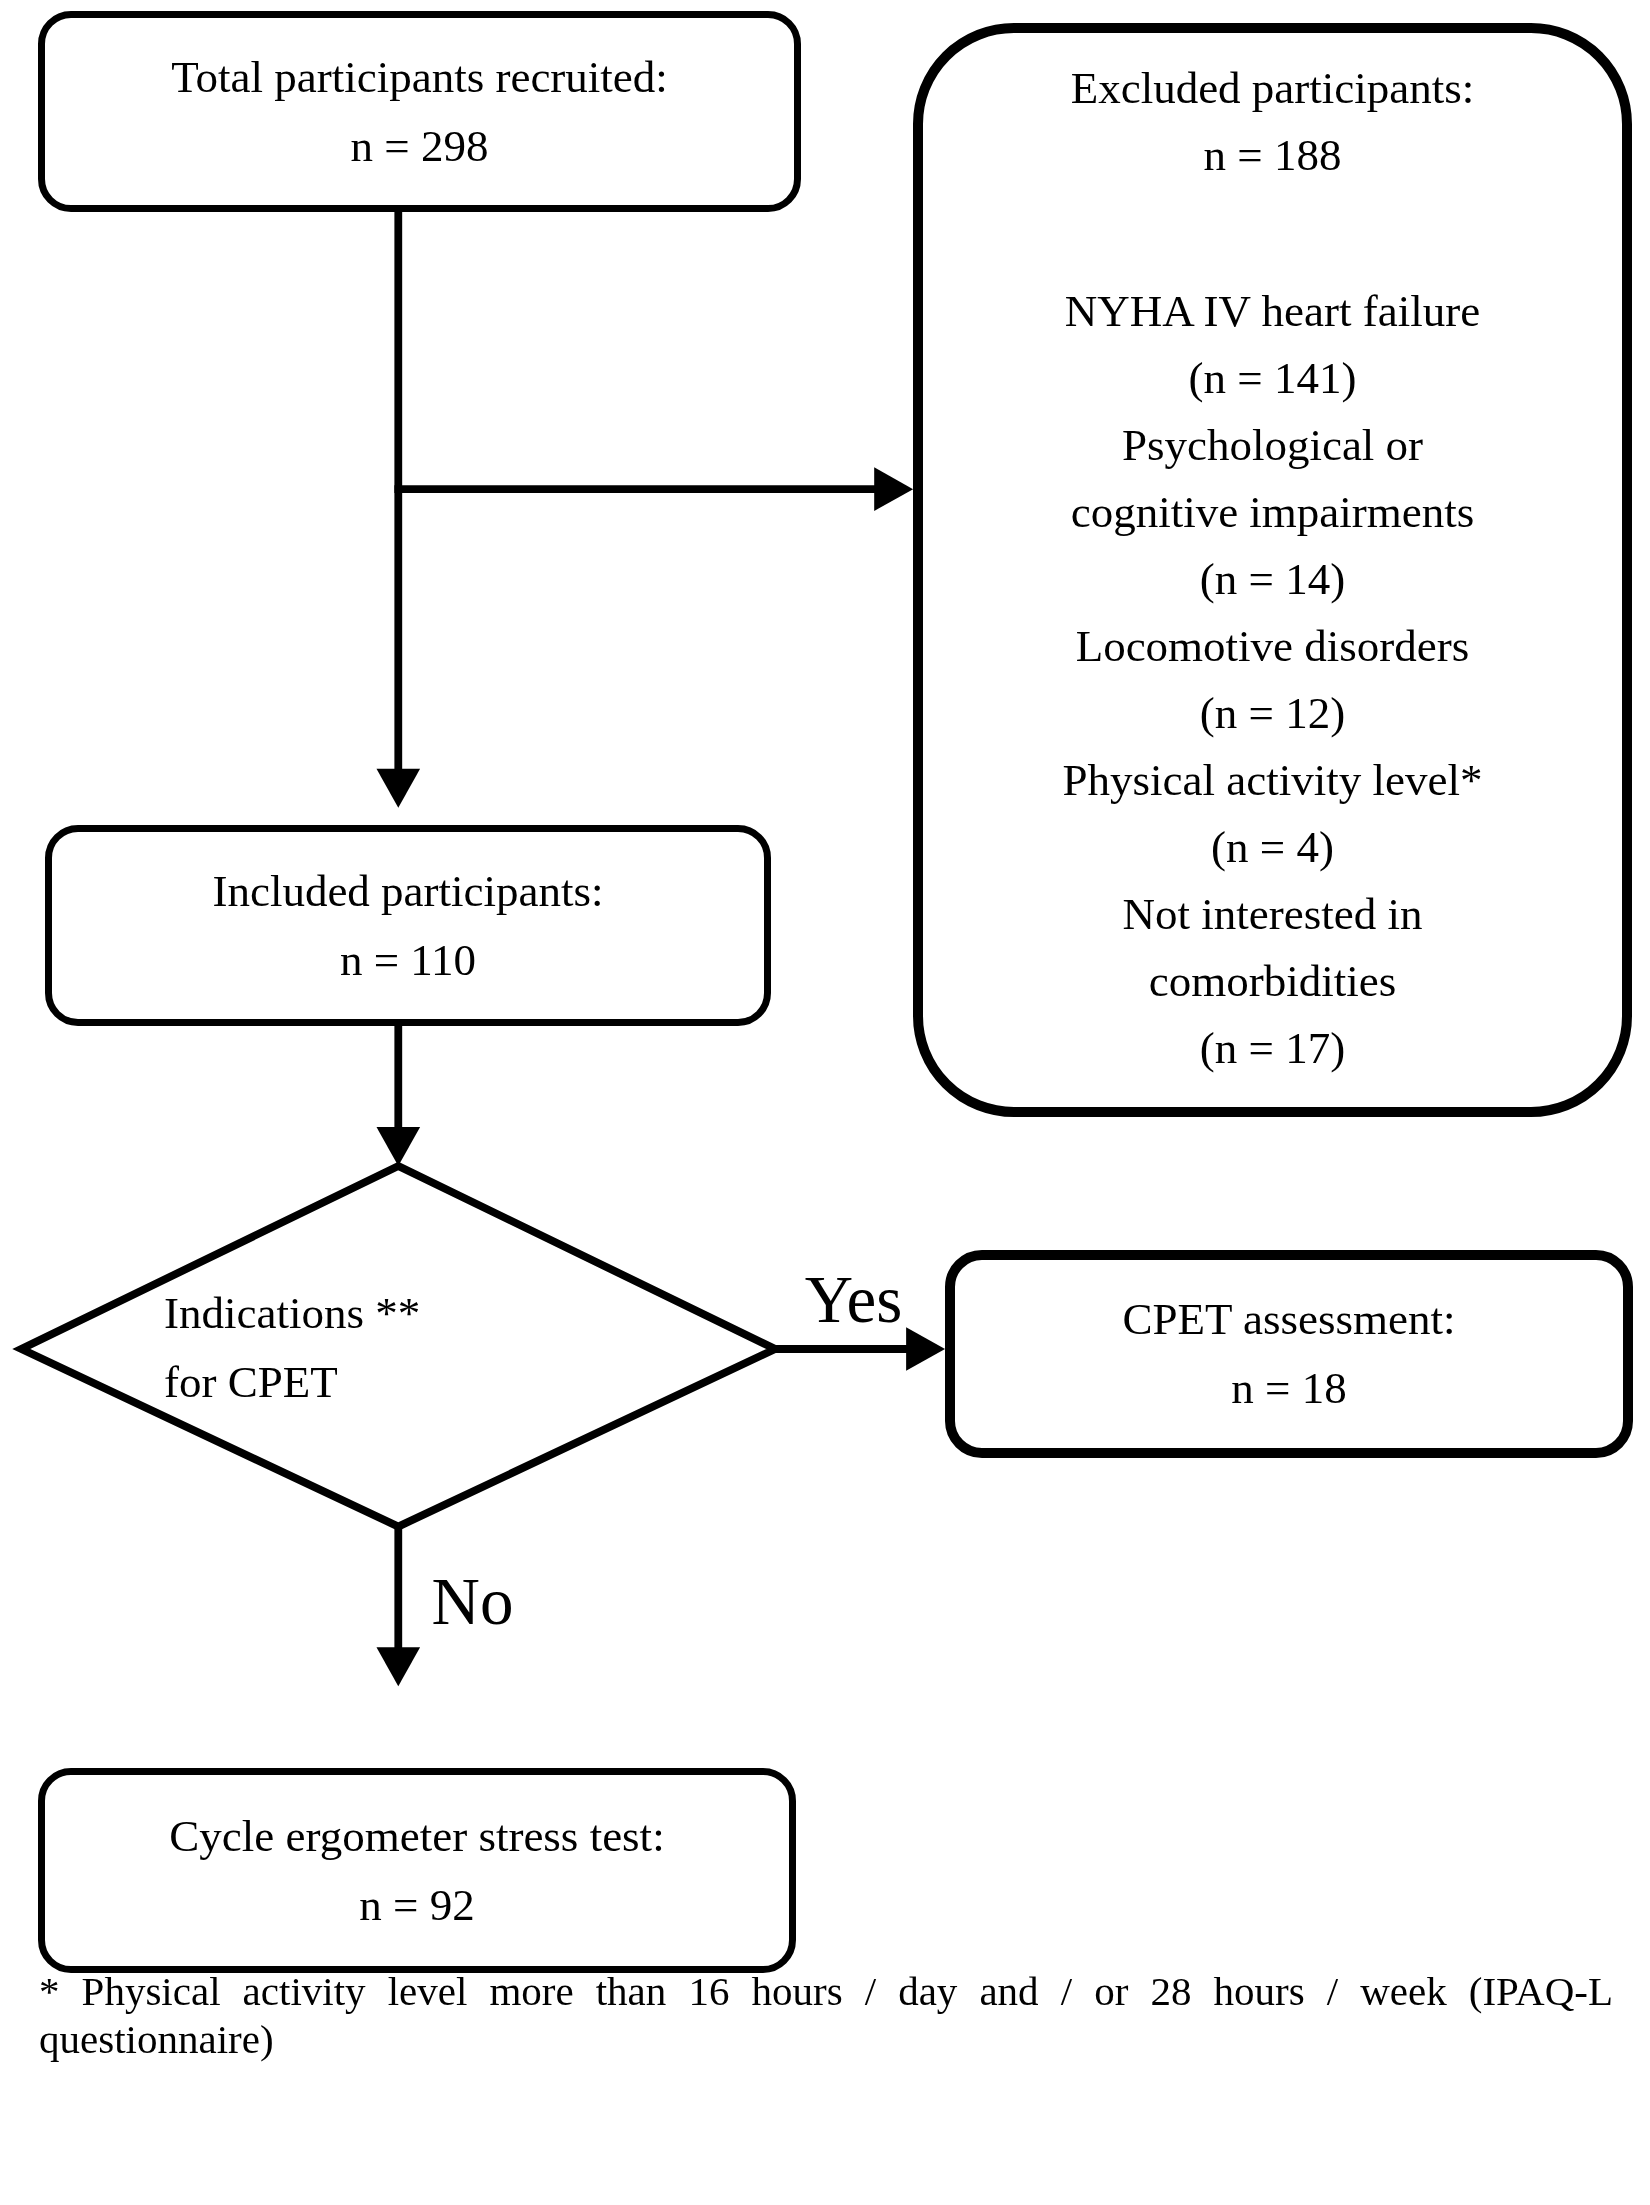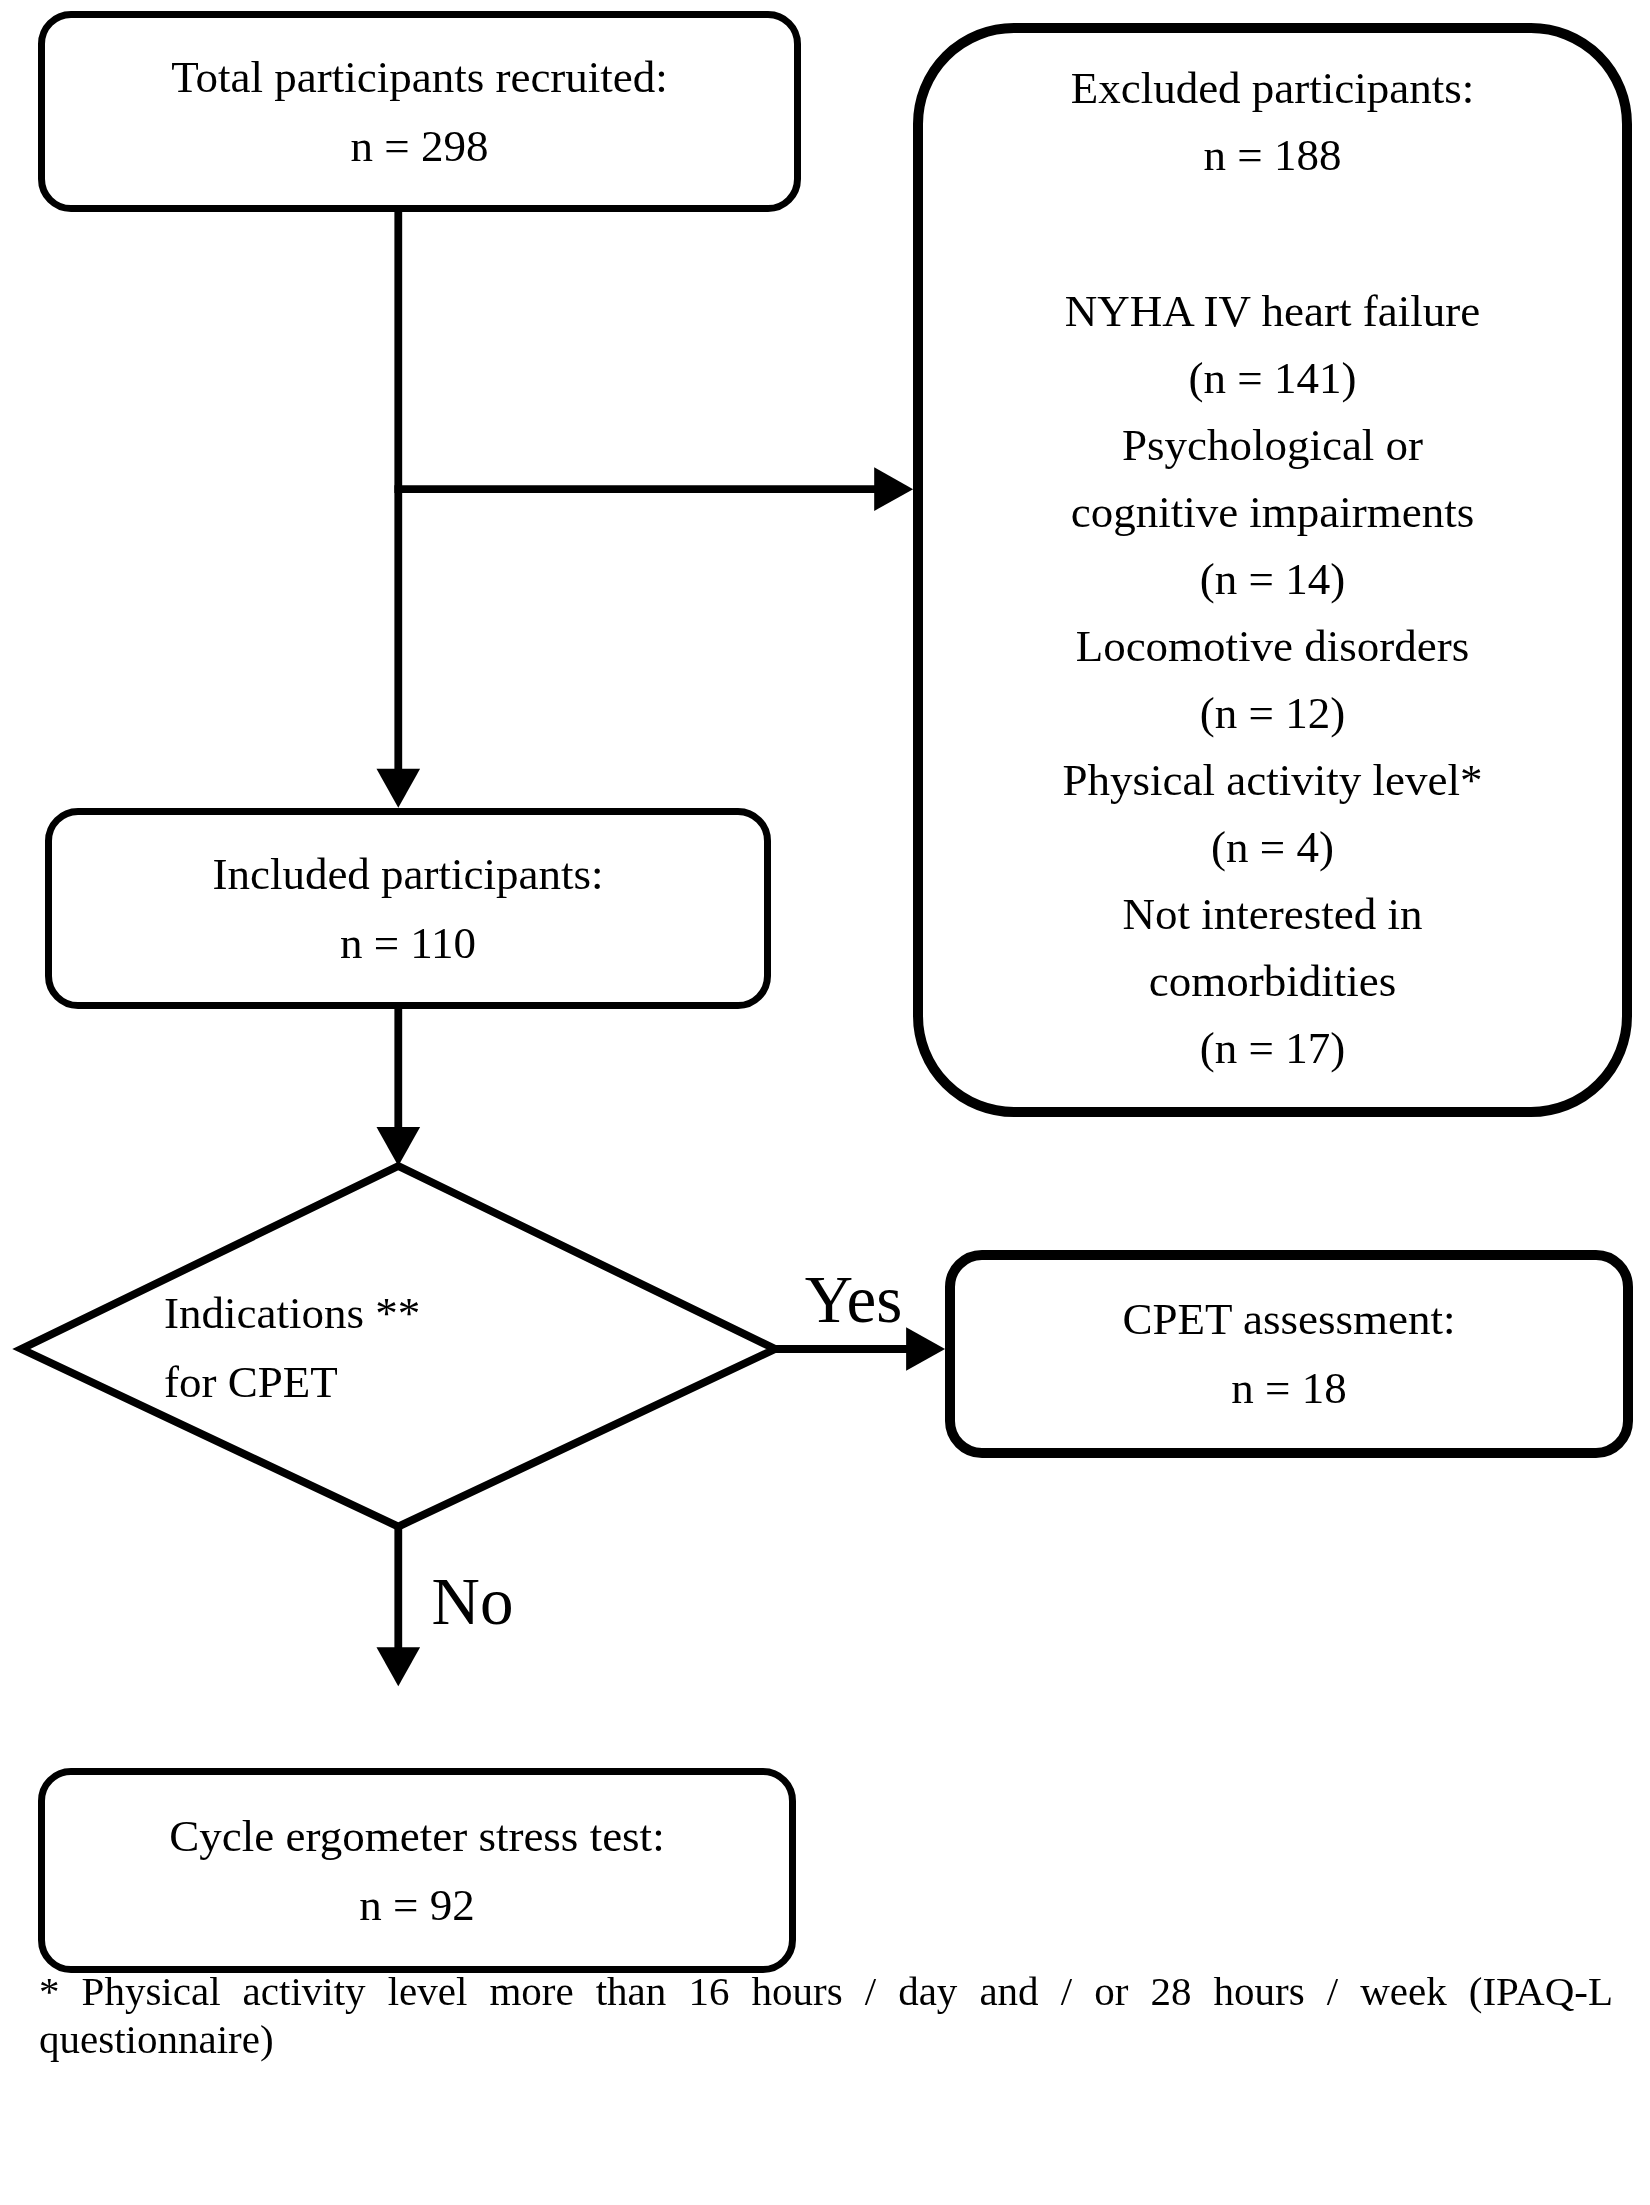--- a/index.html
+++ b/index.html
@@ -33,21 +33,21 @@
     box-sizing: border-box;
     display: flex;
     flex-direction: column;
     align-items: center;
     justify-content: center;
     text-align: center;
     font-size: 45px;
     line-height: 69px;
   }
   .node-total    { left: 38px;   top: 11px;   width: 763px; height: 201px; }
-  .node-included { left: 45px;   top: 808px; width: 726px; height: 201px; }
+  .node-included { left: 45px;   top: 825px; width: 726px; height: 201px; }
   .node-cycle    { left: 38px;   top: 1768px; width: 758px; height: 205px; }
   .node-cpet     { left: 945px; top: 1250px; width: 688px; height: 208px; border-width: 10px; border-radius: 37px; }
   .node-excluded {
     left: 913px; top: 23.4px; width: 719px; height: 1094px;
     border-width: 10px; border-radius: 101px;
     justify-content: flex-start;
     padding: 22px 23.4px;
     line-height: 67px;
   }
   .node-excluded .reasons { margin-top: 89px; }

